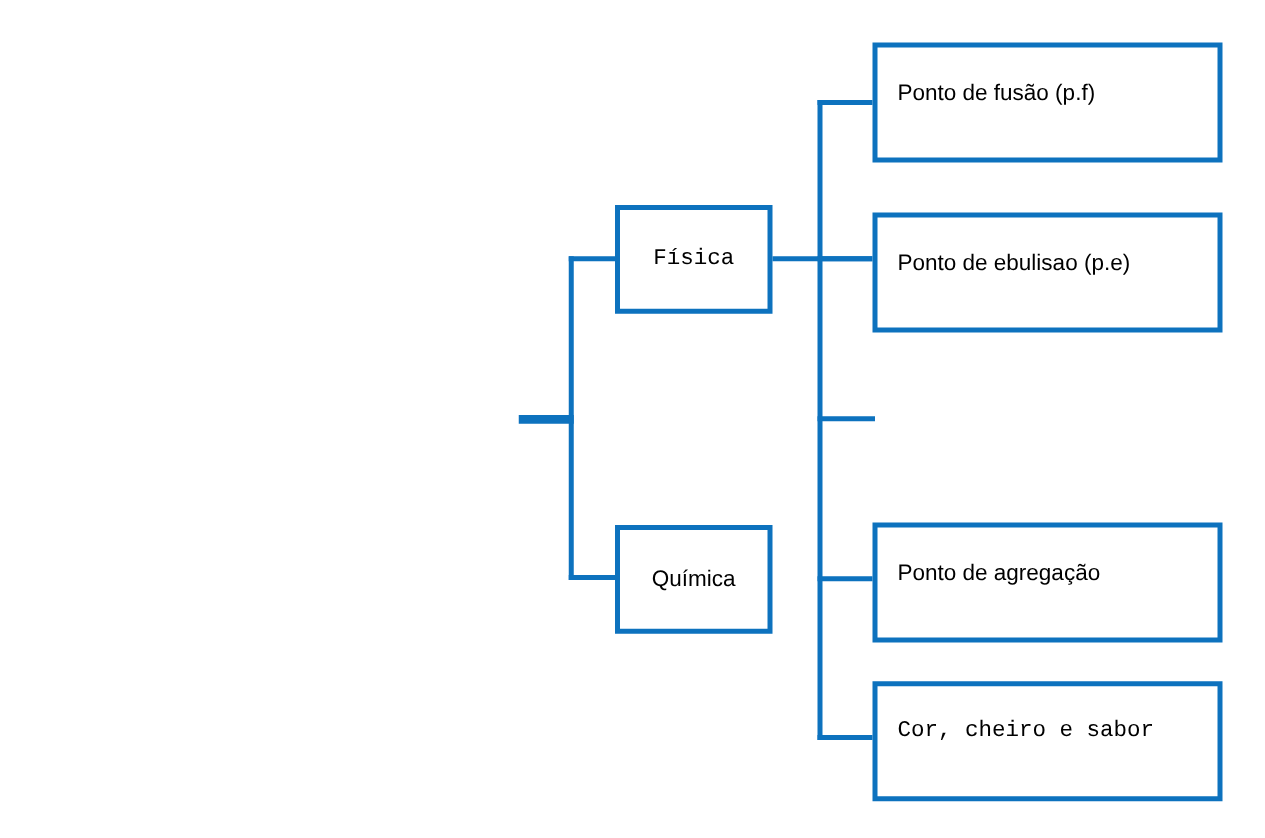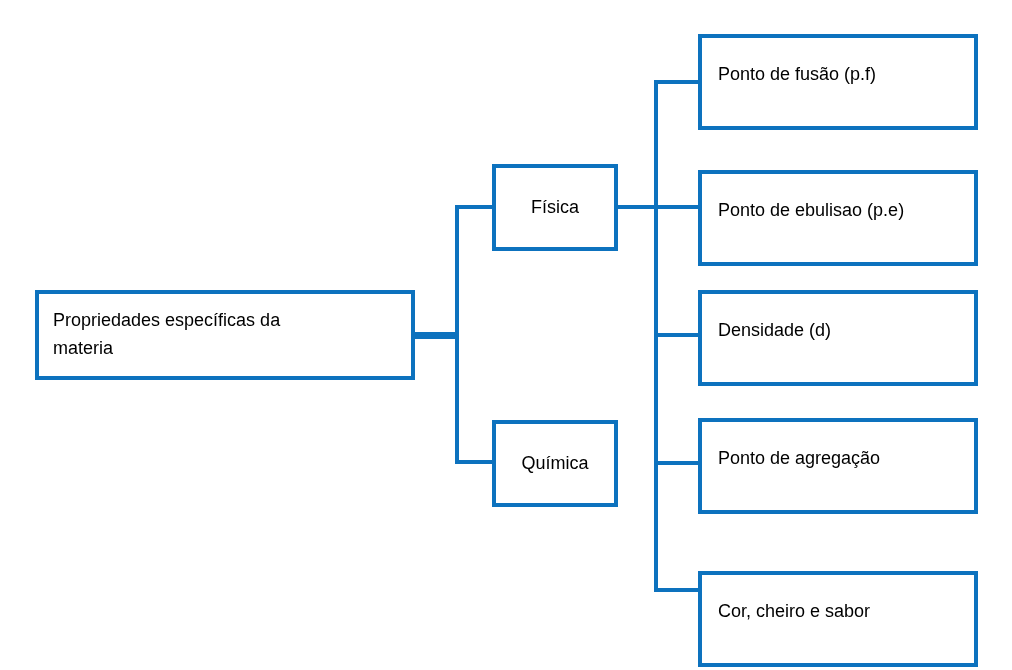--- a/index.html
+++ b/index.html
@@ -49,21 +49,21 @@
   
   .node-mid {
     left: 492px;
     width: 126px;
     height: 87px;
     justify-content: center;
   }
   .node-mid .node-label {
     text-align: center;
   }
-  .node-fisica { top: 164px; }
+  .node-fisica { top: 164px; font-family: Liberation Mono, monospace; }
   .node-quimica { top: 420px; }
   
   .node-leaf {
     left: 698px;
     width: 280px;
     height: 96px;
     padding-left: 16px;
     align-items: flex-start;
   }
   .node-leaf .node-label {
@@ -92,41 +92,34 @@
 
   <div class="conn conn-h" style="left:615px; top:205px; width:85px;"></div>
   <div class="conn conn-v" style="left:654px; top:80px; height:512px;"></div>
 
   <div class="conn conn-h" style="left:654px; top:80px; width:46px;"></div>
   <div class="conn conn-h" style="left:654px; top:205px; width:46px;"></div>
   <div class="conn conn-h" style="left:654px; top:333px; width:46px;"></div>
   <div class="conn conn-h" style="left:654px; top:461px; width:46px;"></div>
   <div class="conn conn-h" style="left:654px; top:588px; width:46px;"></div>
 
-  <div class="node node-root">
-    <span class="node-label">Propriedades específicas da
-materia</span>
-  </div>
 
   <div class="node node-mid node-fisica">
     <span class="node-label">Física</span>
   </div>
   <div class="node node-leaf" style="top:34px;">
     <span class="node-label">Ponto de fusão (p.f)</span>
   </div>
 
   <div class="node node-mid node-quimica">
     <span class="node-label">Química</span>
   </div>
   <div class="node node-leaf" style="top:170px;">
     <span class="node-label">Ponto de ebulisao (p.e)</span>
   </div>
-  <div class="node node-leaf" style="top:290px;">
-    <span class="node-label">Densidade (d)</span>
-  </div>
   <div class="node node-leaf" style="top:418px;">
     <span class="node-label">Ponto de agregação</span>
   </div>
-  <div class="node node-leaf" style="top:571px;">
+  <div class="node node-leaf" style="top:545px;font-family:Liberation Mono, monospace;">
     <span class="node-label">Cor, cheiro e sabor</span>
   </div>
 
 </div>
 
 </body></html>

